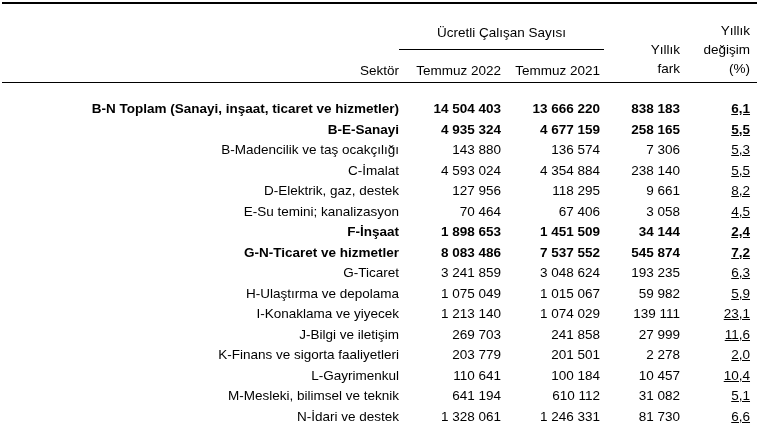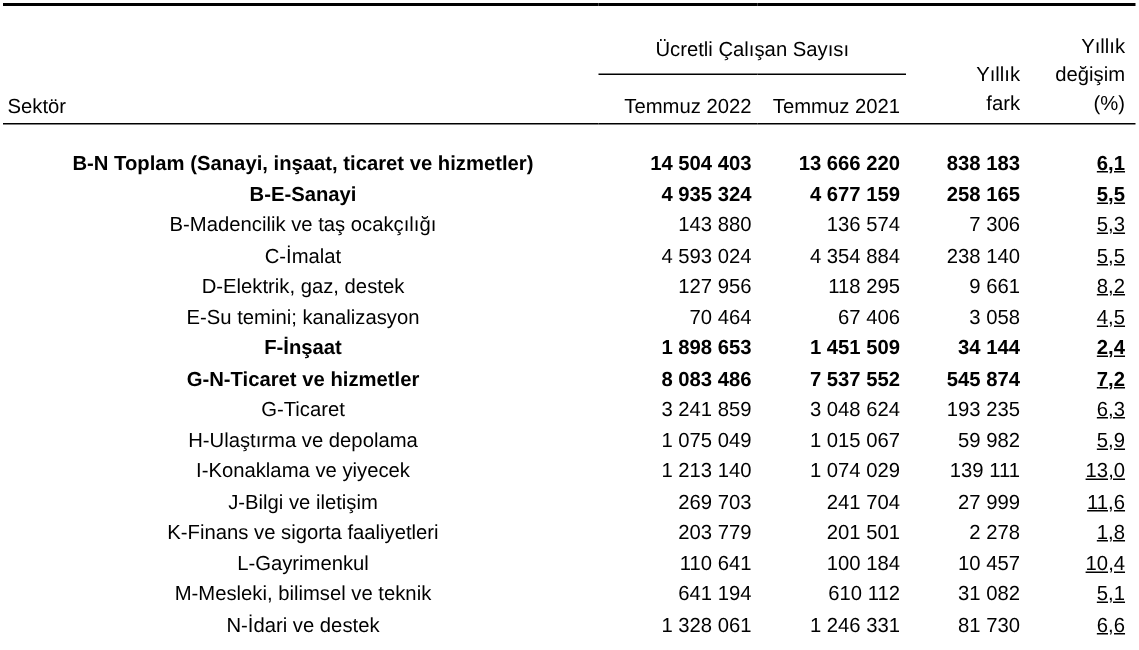--- a/index.html
+++ b/index.html
@@ -27,21 +27,21 @@
   col.c-fark    { width: 80px;  }
   col.c-degisim { width: 73px;  }
 
   thead th {
     font-weight: normal;
     padding: 0;
     vertical-align: bottom;
   }
   thead { border-bottom: 1px solid #000000; }
   th.sector-h {
-    text-align: left;
+    text-align: right;
     padding-left: 3px;
     padding-bottom: 4px;
     margin-left: 29px;
   }
   th.group-h {
     text-align: center;
     border-bottom: 1px solid #000000;
     padding-bottom: 9px;
     height: 36px;
   }
@@ -58,21 +58,21 @@
     padding-bottom: 4px;
     height: 28px;
   }
 
   tbody td {
     padding: 0;
     line-height: 20.5px;
     white-space: nowrap;
     overflow: hidden;
   }
-  tbody td.sector { text-align: center; padding-left: 3px; }
+  tbody td.sector { text-align: right; padding-left: 3px; }
   tbody td.num    { text-align: right; padding-right: 4px; }
   tbody td.num.last { padding-right: 7px; text-decoration: underline; }
   tbody tr:first-child td { padding-top: 16px; }
   tbody tr:last-child  td { padding-bottom: 10px; }
   tbody tr.bold td { font-weight: bold; }
 </style>
 </head>
 <body>
 
 <table class="stat-table">
@@ -164,35 +164,35 @@
         <td class="num">1 075 049</td>
         <td class="num">1 015 067</td>
         <td class="num">59 982</td>
         <td class="num last">5,9</td>
       </tr>
       <tr>
         <td class="sector">I-Konaklama ve yiyecek</td>
         <td class="num">1 213 140</td>
         <td class="num">1 074 029</td>
         <td class="num">139 111</td>
-        <td class="num last">13,0</td>
+        <td class="num last">23,1</td>
       </tr>
       <tr>
         <td class="sector">J-Bilgi ve iletişim</td>
         <td class="num">269 703</td>
-        <td class="num">241 704</td>
+        <td class="num">241 858</td>
         <td class="num">27 999</td>
         <td class="num last">11,6</td>
       </tr>
       <tr>
         <td class="sector">K-Finans ve sigorta faaliyetleri</td>
         <td class="num">203 779</td>
         <td class="num">201 501</td>
         <td class="num">2 278</td>
-        <td class="num last">1,8</td>
+        <td class="num last">2,0</td>
       </tr>
       <tr>
         <td class="sector">L-Gayrimenkul</td>
         <td class="num">110 641</td>
         <td class="num">100 184</td>
         <td class="num">10 457</td>
         <td class="num last">10,4</td>
       </tr>
       <tr>
         <td class="sector">M-Mesleki, bilimsel ve teknik</td>

